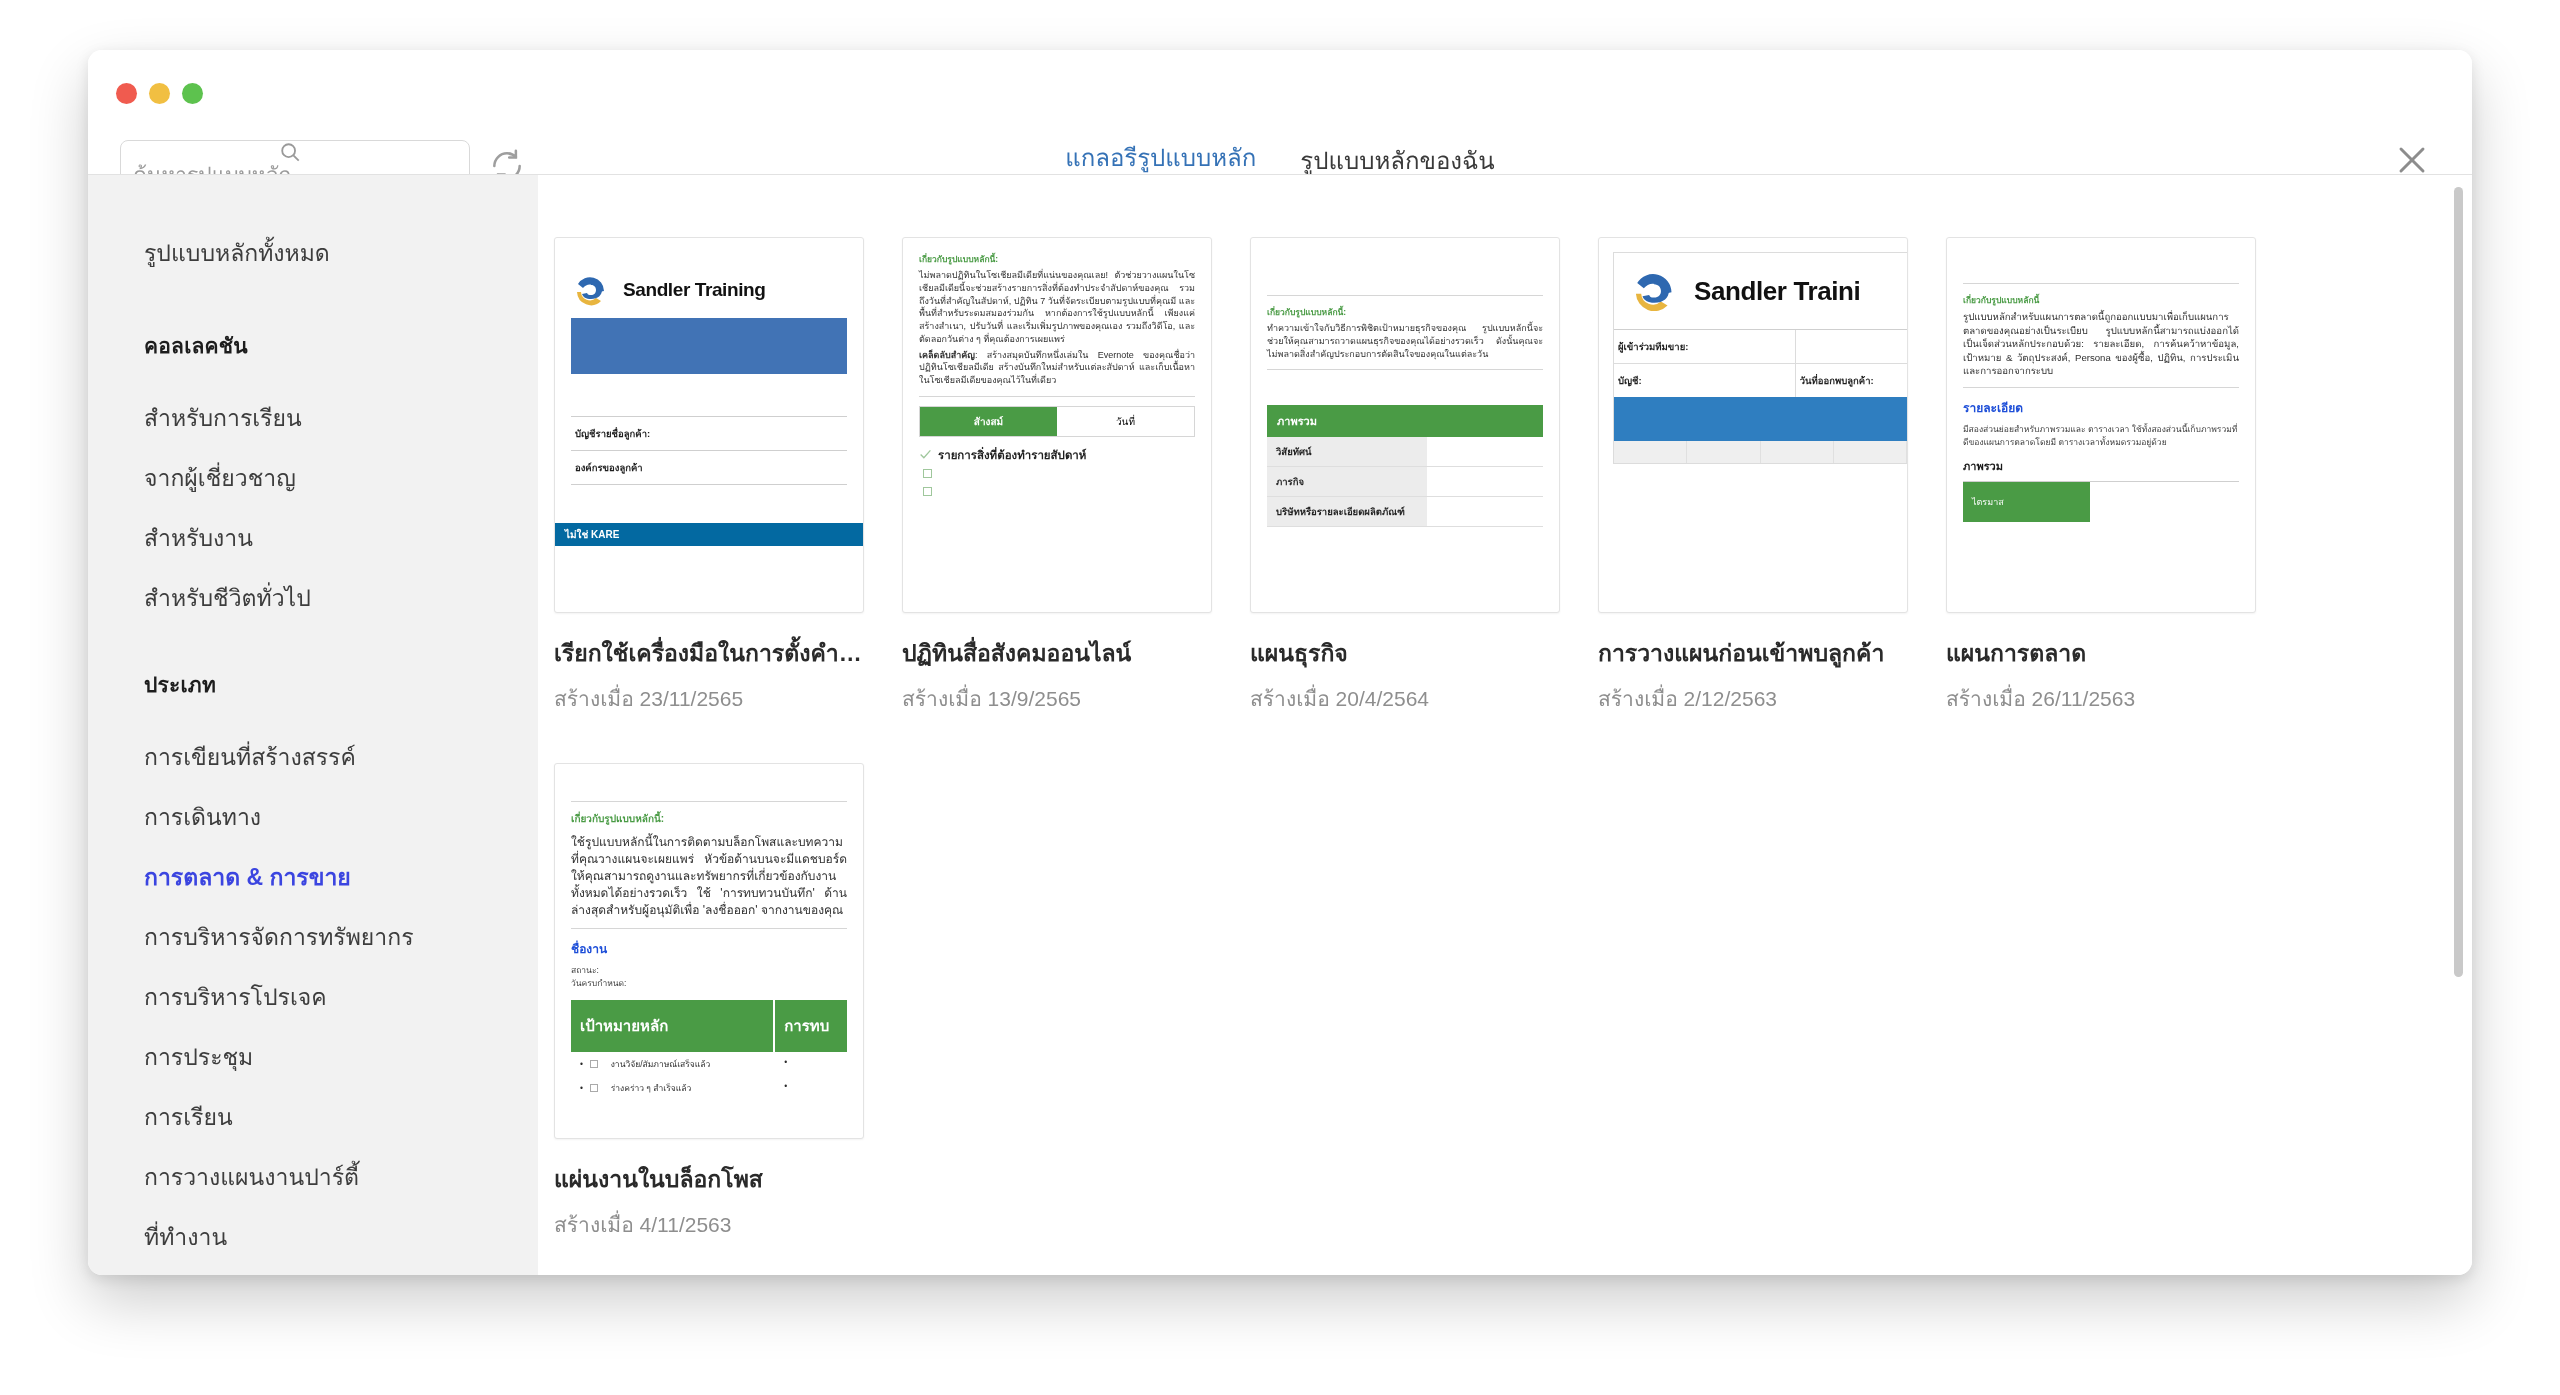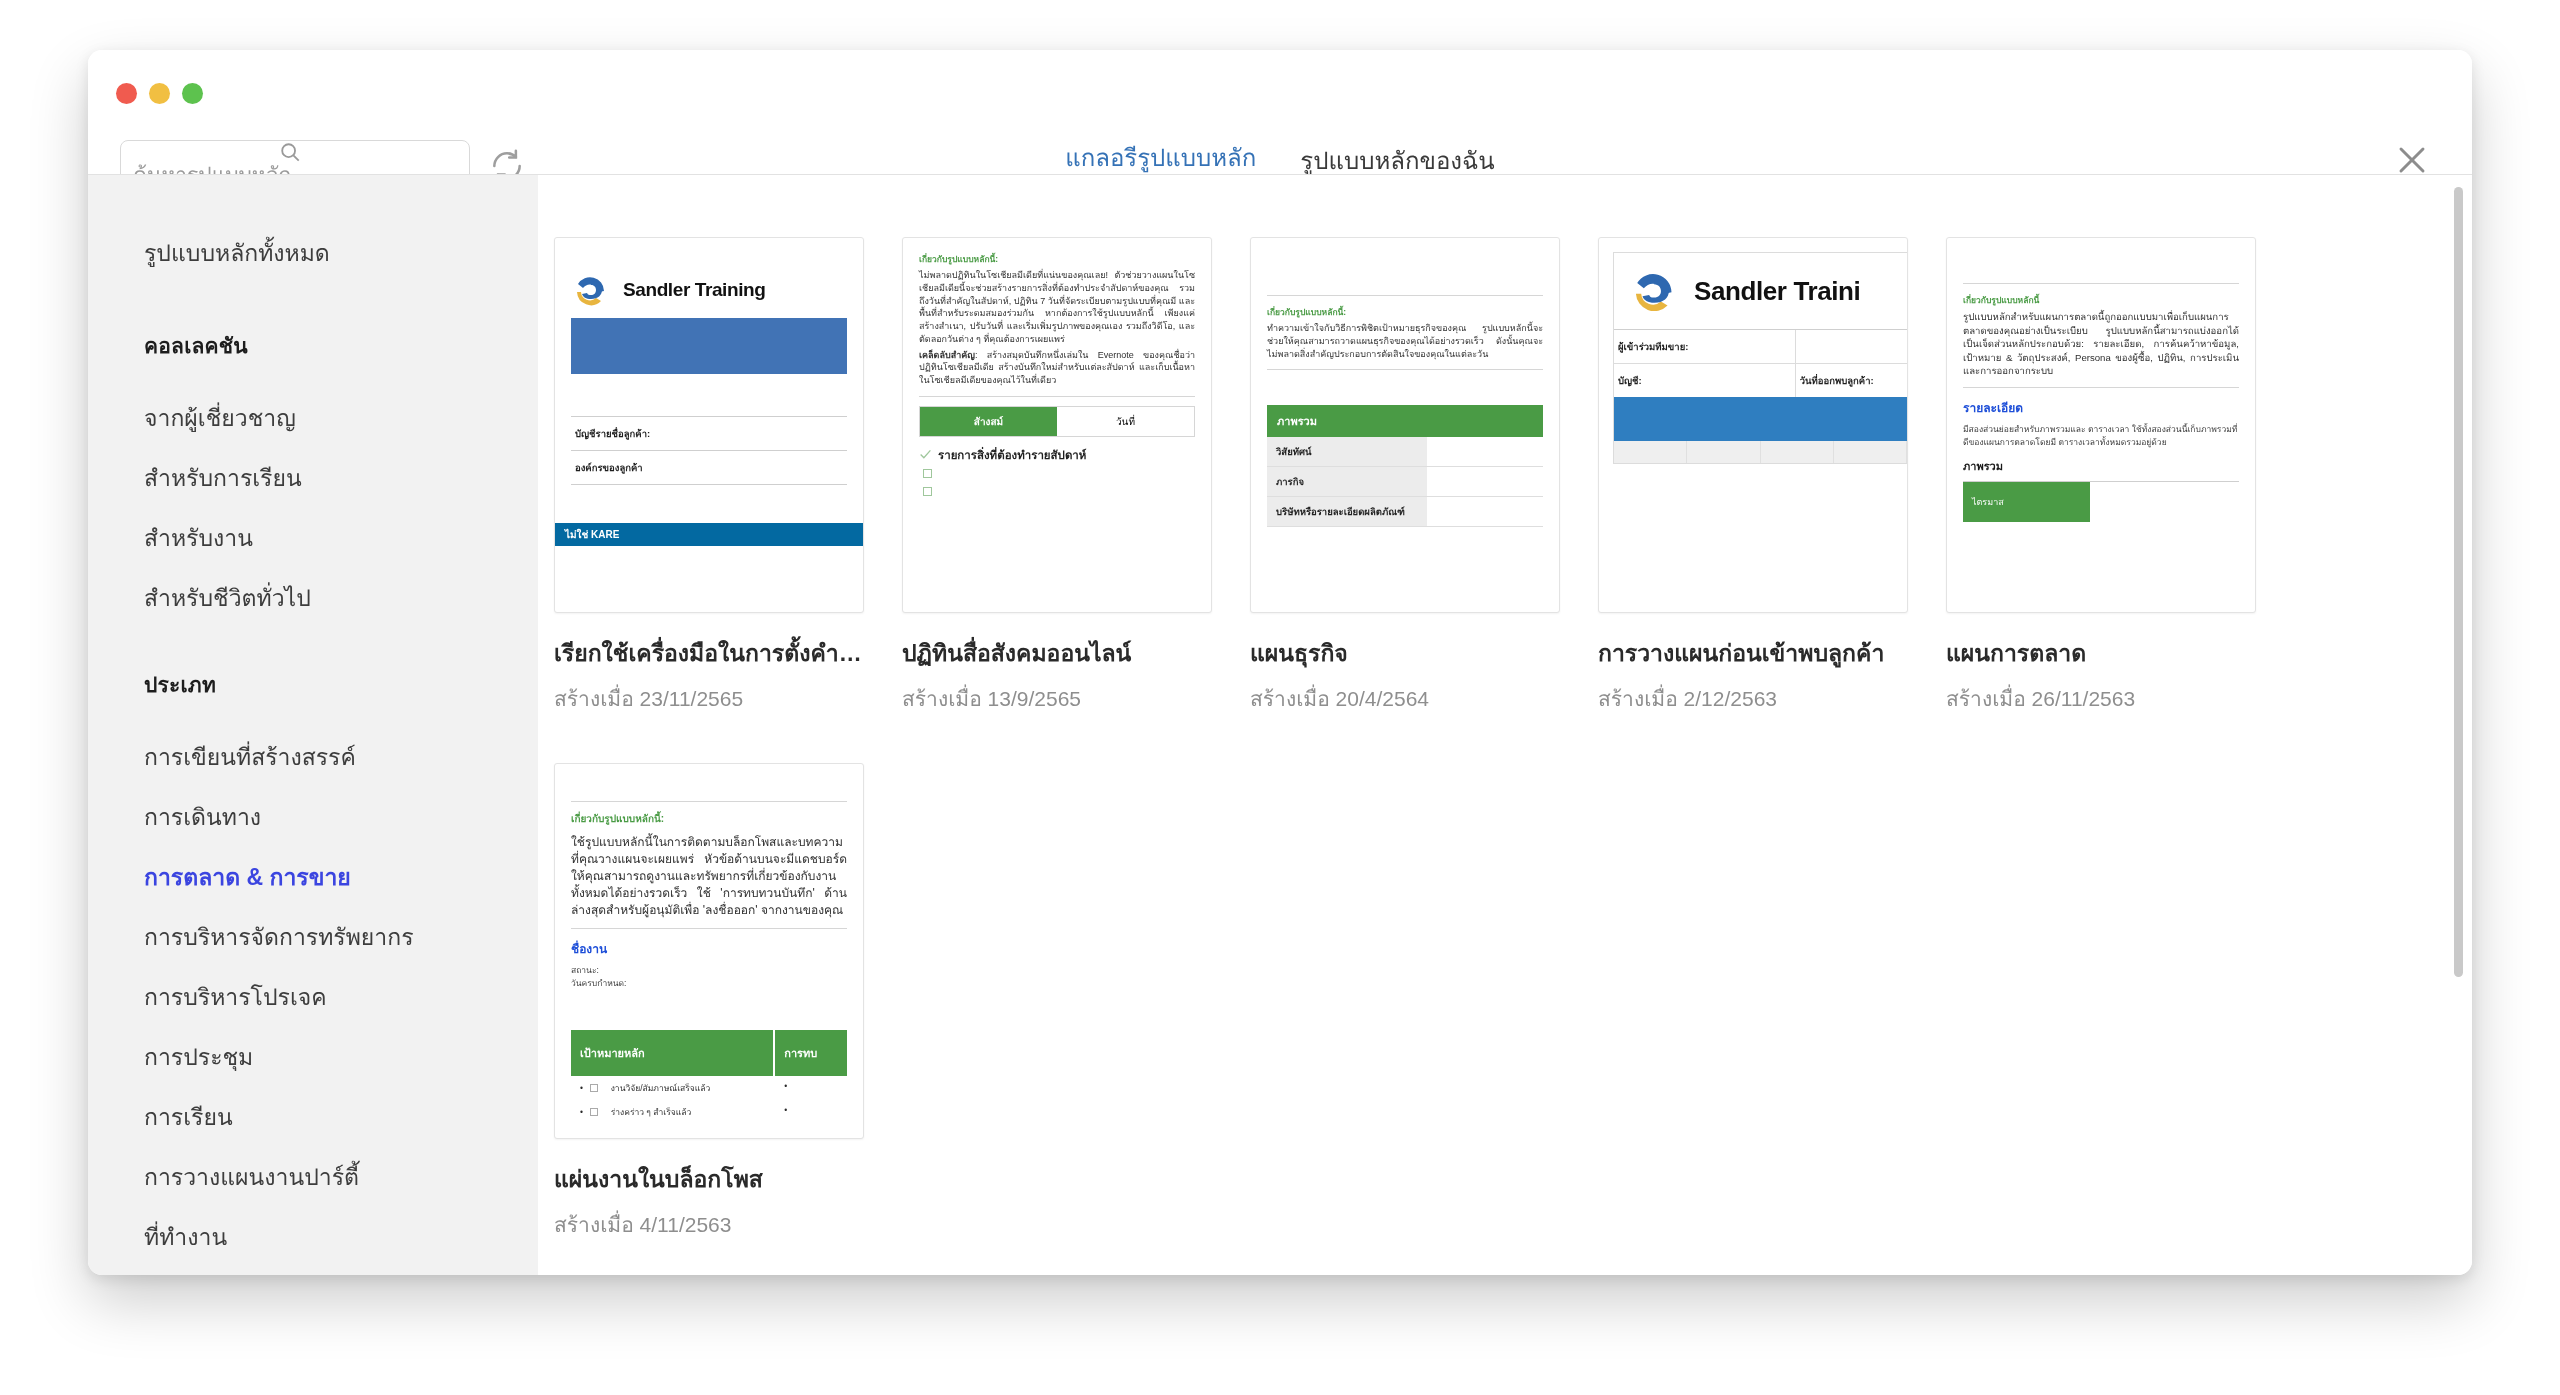--- a/index.html
+++ b/index.html
@@ -146,21 +146,21 @@
   .t-field { font-size: 9.5px; font-weight: bold; color: #1f1f1f; padding: 9px 4px; }
   .t-tabs { display: flex; border: 1px solid #d6d6d6; }
   .t-tabs .tb { flex: 1; text-align: center; font-size: 10px; padding: 7px 0; }
   .t-tabs .tb.on { background: #4a9b45; color: #fff; font-weight: bold; }
   .t-check { display: flex; align-items: center; gap: 6px; font-size: 11.5px; font-weight: bold; color: #1f1f1f; margin-top: 9px; }
   .t-cb { width: 9px; height: 9px; border: 1px solid #9fc79c; display:inline-block; margin: 4px 0 0 4px; }
   .t-sub-h { color: #1d4ed8; font-size: 12px; font-weight: bold; margin: 10px 0 6px; }
   .t-small { font-size: 8.5px; color: #3a3a3a; line-height: 1.5; }
   .t-bold-h { font-size: 11px; font-weight: bold; color: #1a1a1a; margin: 8px 0 6px; }
   .t-greenchip { background: #4a9b45; color: #fff; font-size: 9px; padding: 13px 9px 13px; width: 46%; }
-  .t-thead { display:flex; background:#4a9b45; color:#fff; font-size:11px; font-weight:bold;margin-top:30px; }
+  .t-thead { display:flex; background:#4a9b45; color:#fff; font-size:15px; font-weight:bold; }
   .t-thead div { padding: 14px 9px; }
   .t-tbody-row { display:flex; font-size: 8.5px; color:#2b2b2b; }
   .t-tbody-row div { padding: 5px 9px; }
   .t-bullet { display:flex; align-items:center; gap:5px; }
   .t-bullet .bx { width:8px; height:8px; border:1px solid #aaa; display:inline-block; }
   .t-grid4 { display:flex; }
   .t-grid4 > div { flex:1; height: 22px; background:#efefef; border-right:1px solid #e0e0e0; }
 
   
   .vscroll {
@@ -214,22 +214,22 @@
       </div>
     </div>
     <div class="titlebar-sep"></div>
 
     <div class="body-area">
 
       <div class="sidebar">
         <div class="side-top">รูปแบบหลักทั้งหมด</div>
 
         <div class="side-head">คอลเลคชัน</div>
+        <div class="side-item">สำหรับการเรียน</div>
         <div class="side-item">จากผู้เชี่ยวชาญ</div>
-        <div class="side-item">สำหรับการเรียน</div>
         <div class="side-item">สำหรับงาน</div>
         <div class="side-item">สำหรับชีวิตทั่วไป</div>
 
         <div class="side-gap"></div>
 
         <div class="side-head">ประเภท</div>
         <div class="side-item">การเขียนที่สร้างสรรค์</div>
         <div class="side-item">การเดินทาง</div>
         <div class="side-item active">การตลาด &amp; การขาย</div>
         <div class="side-item">การบริหารจัดการทรัพยากร</div>

